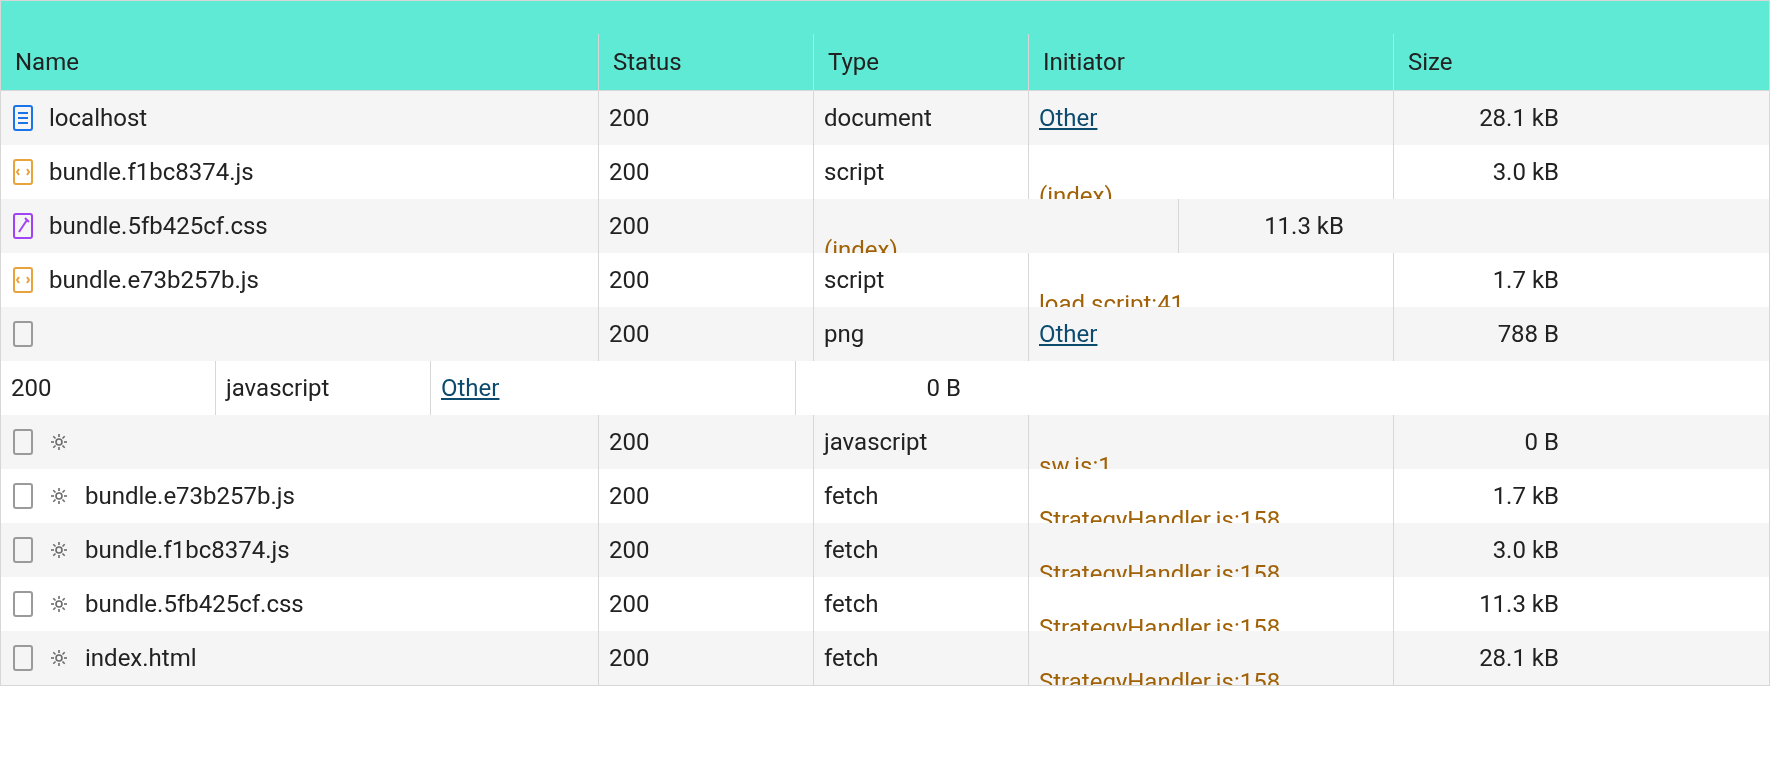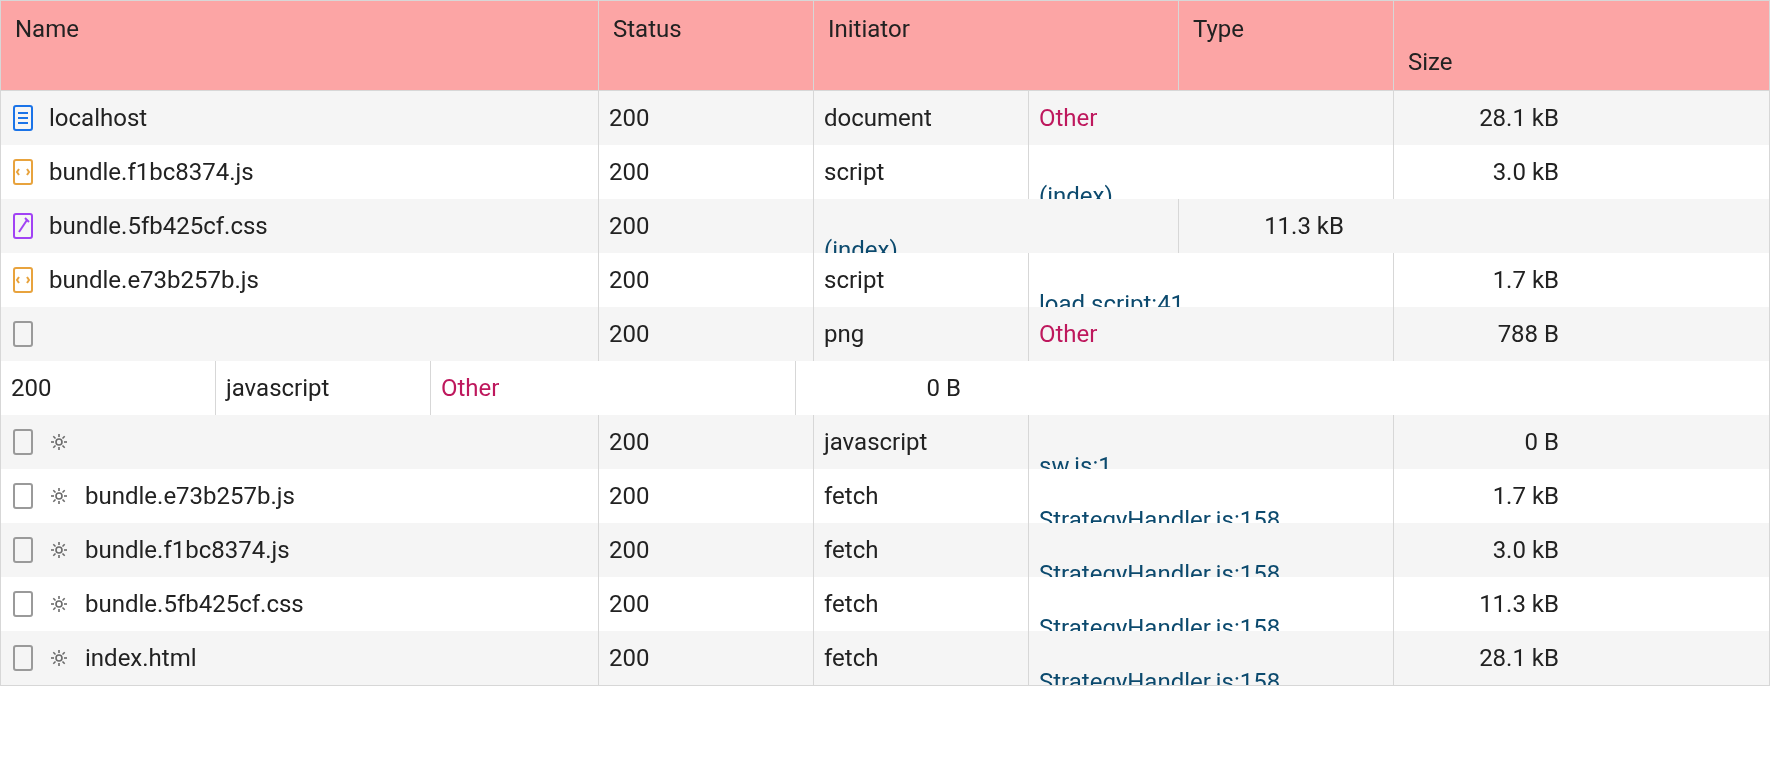--- a/index.html
+++ b/index.html
@@ -8,22 +8,23 @@
   font-size: 24px;
   background: #fff;
   color: #222;
 }
 .panel {
   width: 1770px;
   border: 1px solid #d7d7d7;
 }
 .header-row {
   display: flex;
-  background: #fca5a5;
+  background: #5eead4;
   border-bottom: 1px solid #d7d7d7;
+  align-items: flex-end;
 }
 .header-cell {
   padding: 14px 14px;
   border-right: 1px solid #d7d7d7;
   font-weight: 400;
   color: #222;
 }
 .header-cell:last-child { border-right: none; }
 .col-name { width: 598px; }
 .col-status { width: 215px; }
@@ -69,34 +70,34 @@
   width: 20px;
   height: 20px;
   flex-shrink: 0;
   display: inline-flex;
   align-items: center;
   justify-content: center;
   color: #6b6b6b;
   margin-right: 2px;
 }
 .gear-icon svg { width: 18px; height: 18px; }
-.initiator-link { text-decoration: underline; color: #0c4a6e; margin-top: 48px; }
-.initiator-muted { color: #be185d; }
+.initiator-link { text-decoration: underline; color: #a16207; margin-top: 48px; }
+.initiator-muted { color: #0c4a6e; text-decoration: underline; }
 .name-text { color: #222; }
 </style>
 </head>
 <body>
 
 <div class="panel">
 
   <div class="header-row">
     <div class="header-cell col-name">Name</div>
     <div class="header-cell col-status">Status</div>
+    <div class="header-cell col-type">Type</div>
     <div class="header-cell col-initiator">Initiator</div>
-    <div class="header-cell col-type">Type</div>
     <div class="header-cell col-size">Size</div>
   </div>
 
   <div class="body-rows" id="body-rows">
       <div class="data-row">
         <div class="data-cell col-name">
           <div class="name-inner">
             <span class="file-icon">
               <svg viewBox="0 0 24 28" width="24" height="28">
                 <use href="#icon-document"></use>

